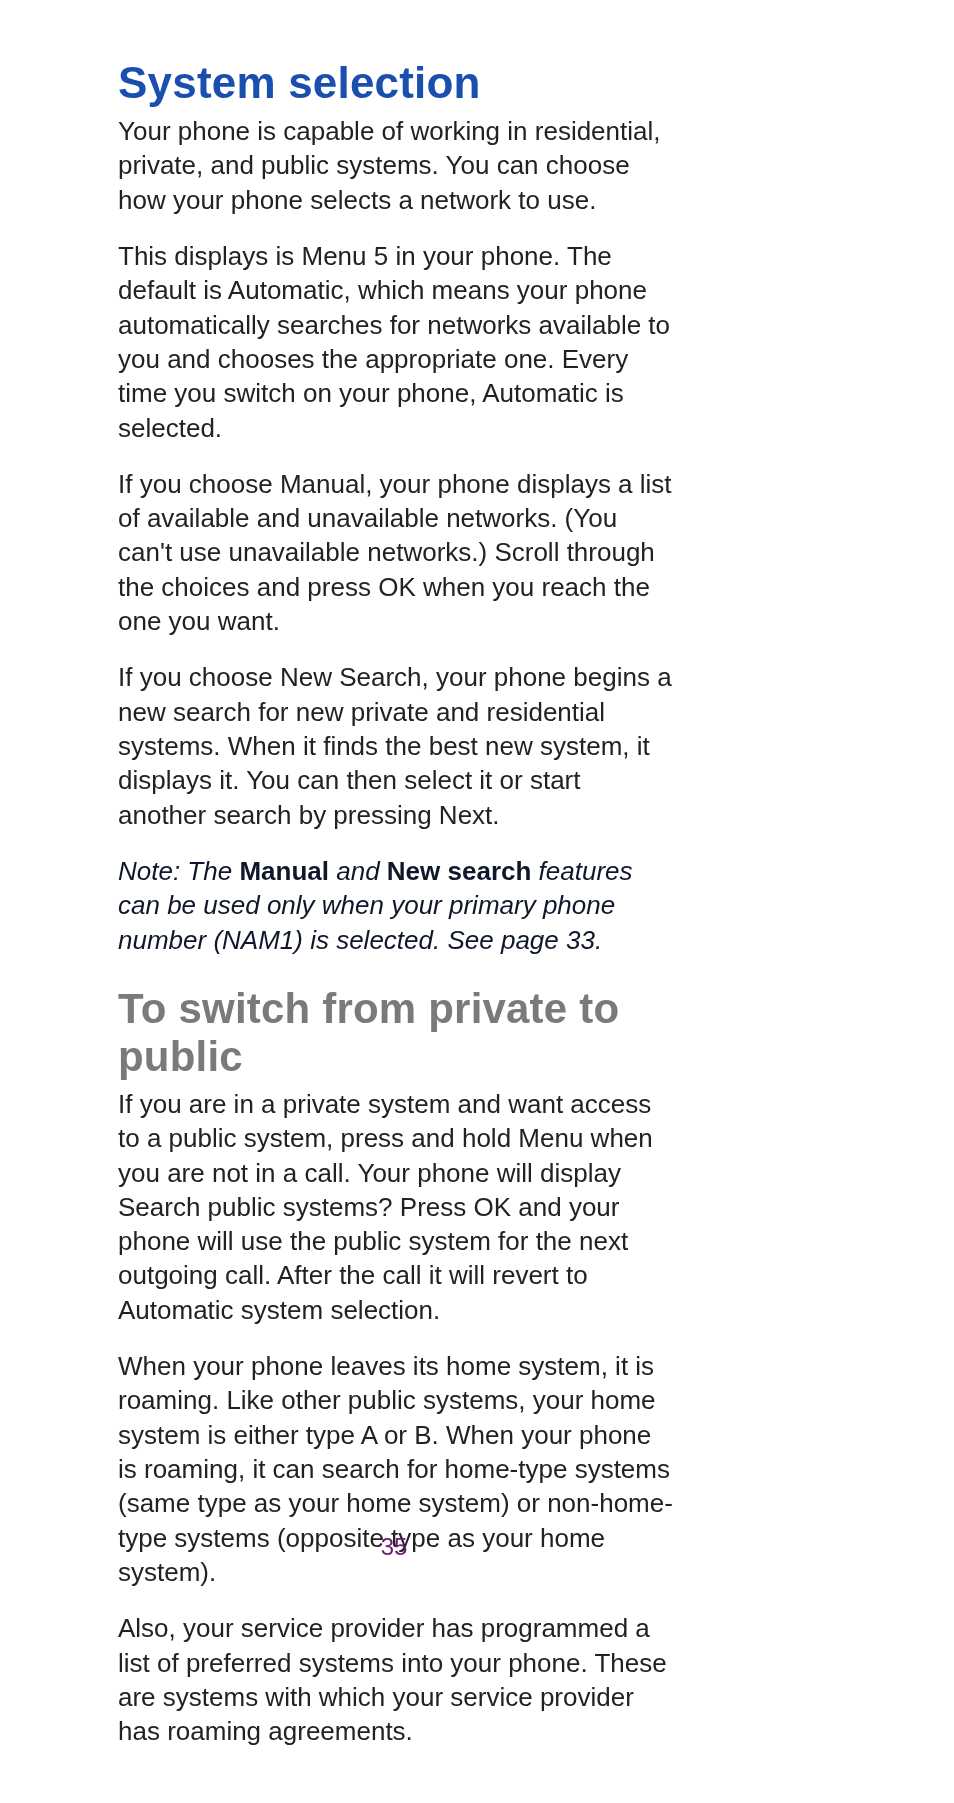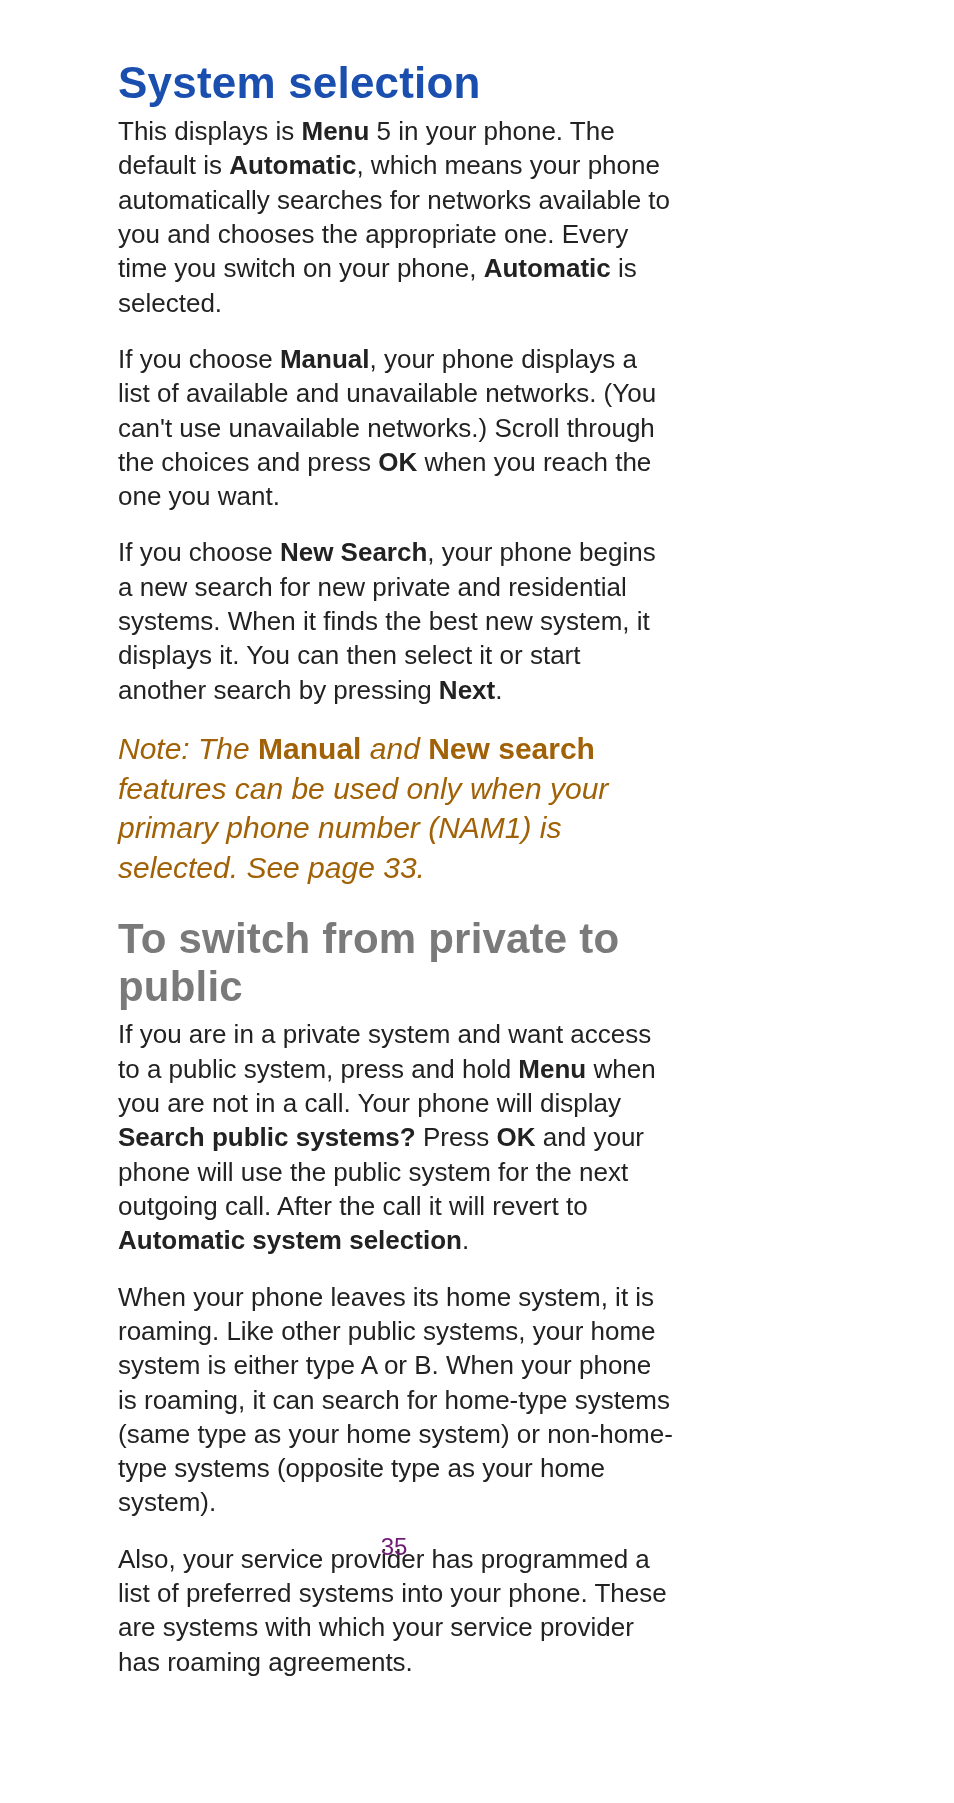--- a/index.html
+++ b/index.html
@@ -24,28 +24,28 @@
     margin: 0 0 6px 0;
     letter-spacing: 0.2px;
   }
   p.body {
     font-size: 26px;
     line-height: 1.32;
     margin: 0 0 22px 0;
     color: #222;
   }
   p.body .b {
-    font-weight: 700;
+    font-weight: 400;
   }
   p.note {
-    font-size: 30px;
+    font-size: 26px;
     line-height: 1.32;
     margin: 0 12px 28px 0;
     font-style: italic;
-    color: #a16207;
+    color: #0f172a;
   }
   p.note .b {
     font-weight: 700;
     font-style: normal;
   }
   h2.sub {
     color: #7a7a7a;
     font-weight: 600;
     font-size: 42px;
     margin: 26px 0 6px 0;
@@ -61,20 +61,23 @@
     color: #701a75;
   }
 </style>
 </head>
 <body>
 
 <div class="page">
 
   <h1 class="title">System selection</h1>
 
+  <p class="body">
+    <span>Your phone is capable of working in residential, private, and public systems. You can choose how your phone selects a network to use.</span>
+  </p>
 
   <p class="body">
     <span>This displays is </span><span class="b">Menu</span><span> 5 in your phone. The default is </span><span class="b">Automatic</span><span>, which means your phone automatically searches for networks available to you and chooses the appropriate one. Every time you switch on your phone, </span><span class="b">Automatic</span><span> is selected.</span>
   </p>
 
   <p class="body">
     <span>If you choose </span><span class="b">Manual</span><span>, your phone displays a list of available and unavailable networks. (You can't use unavailable networks.) Scroll through the choices and press </span><span class="b">OK</span><span> when you reach the one you want.</span>
   </p>
 
   <p class="body">

